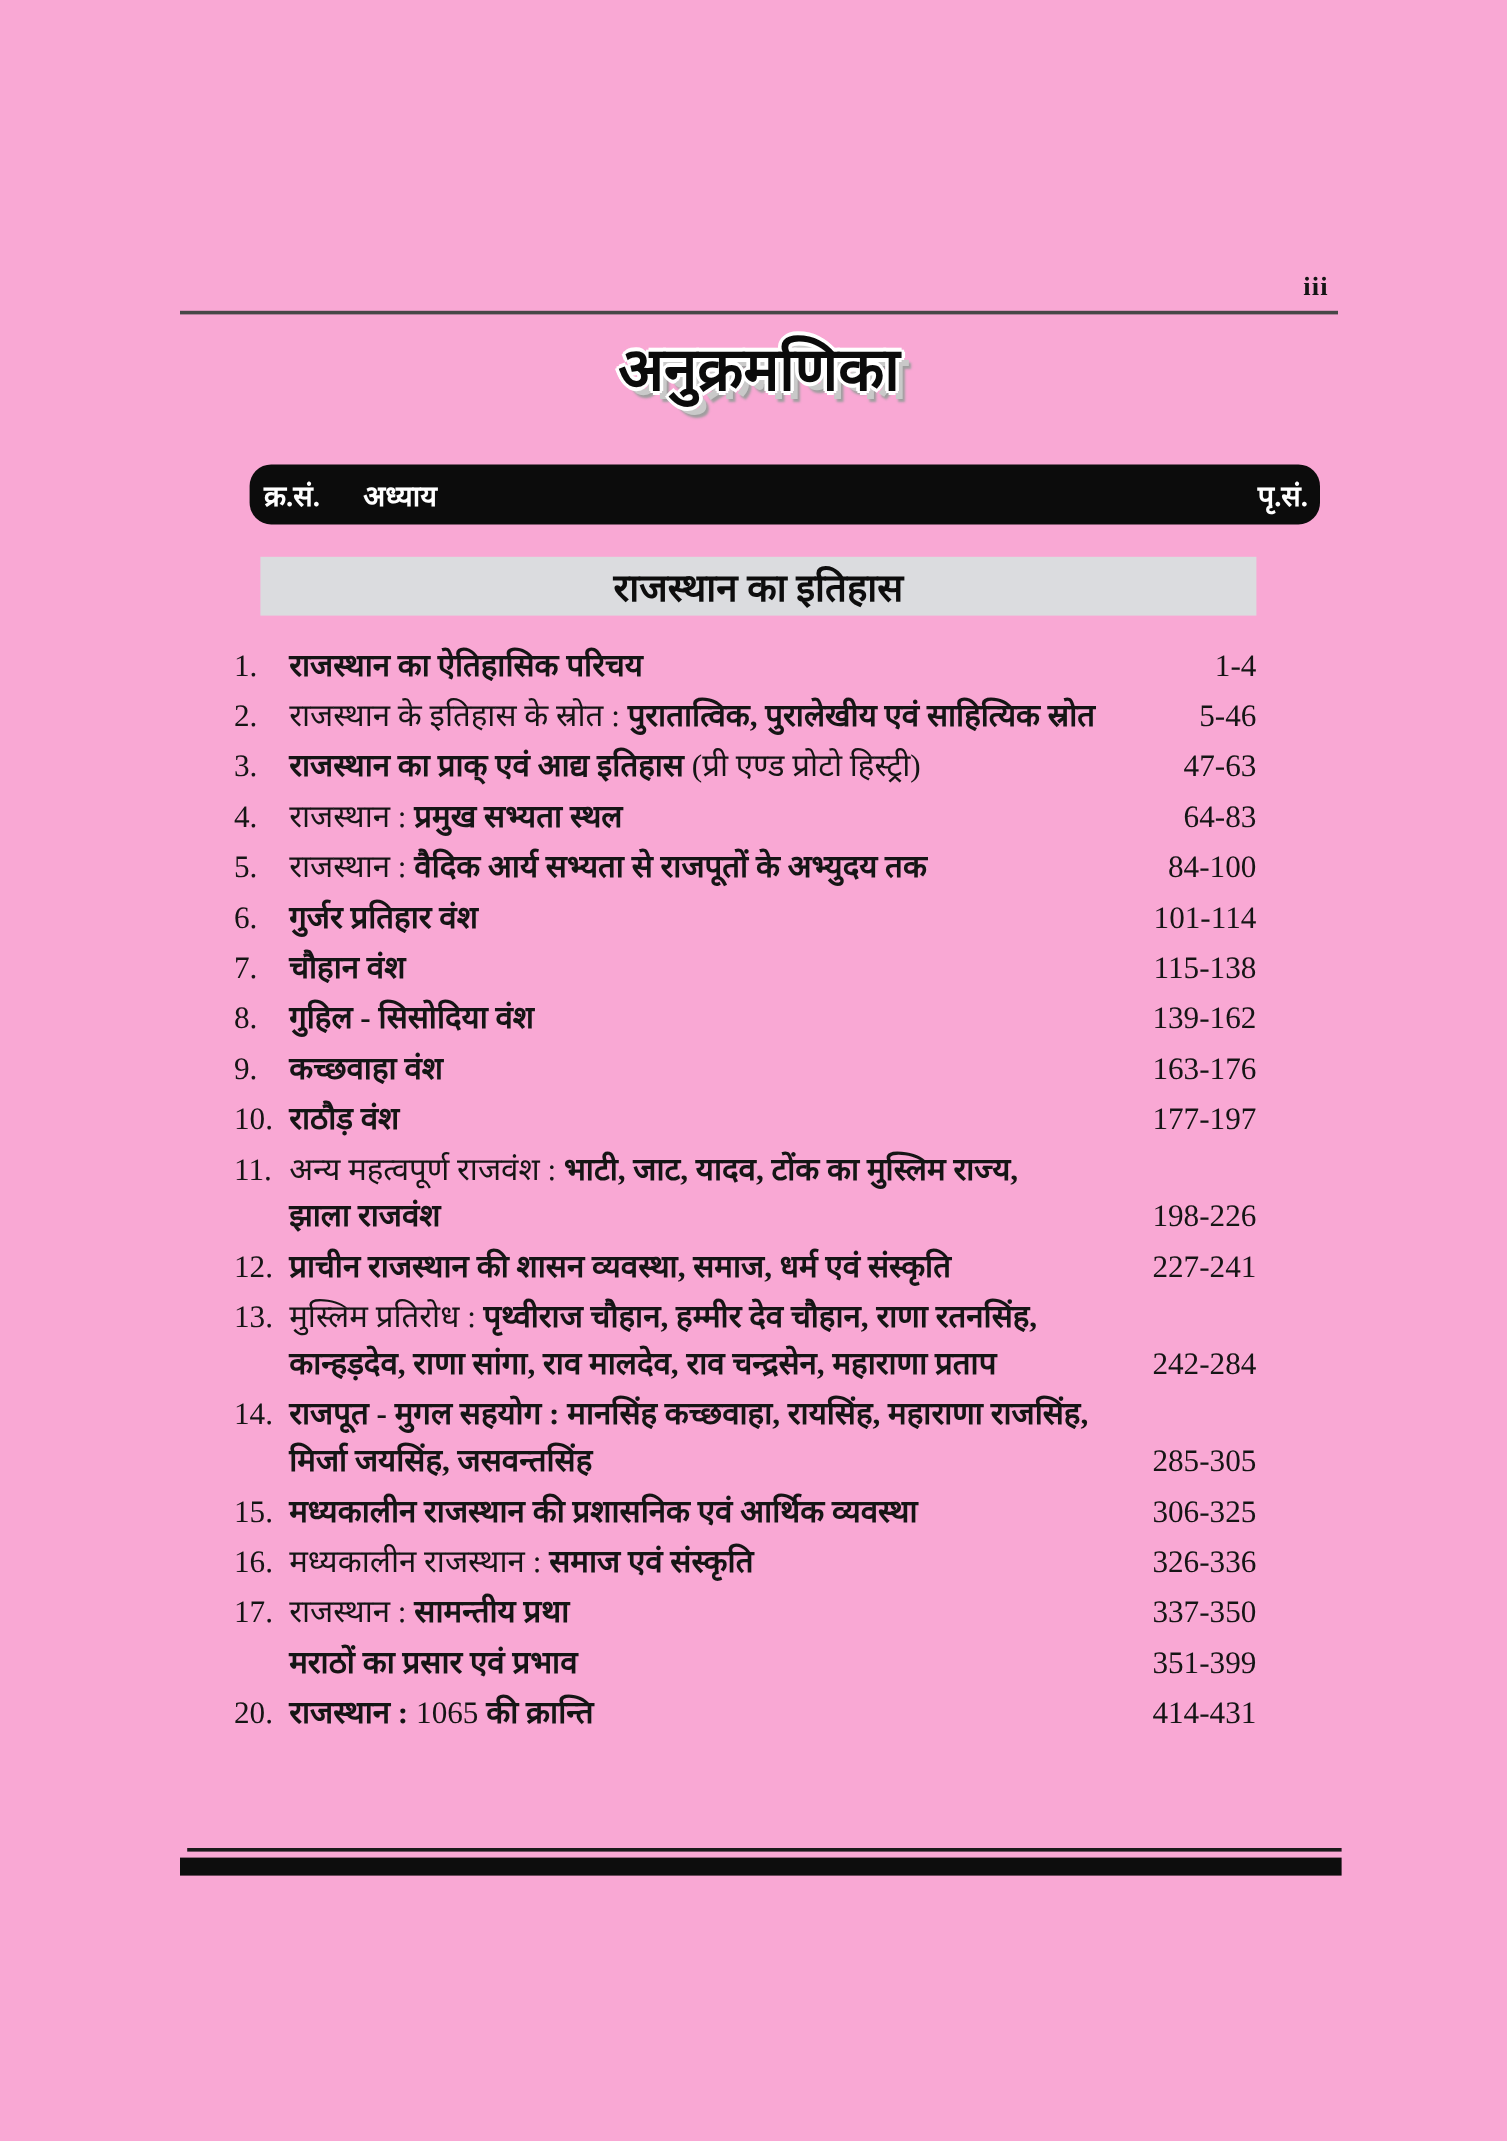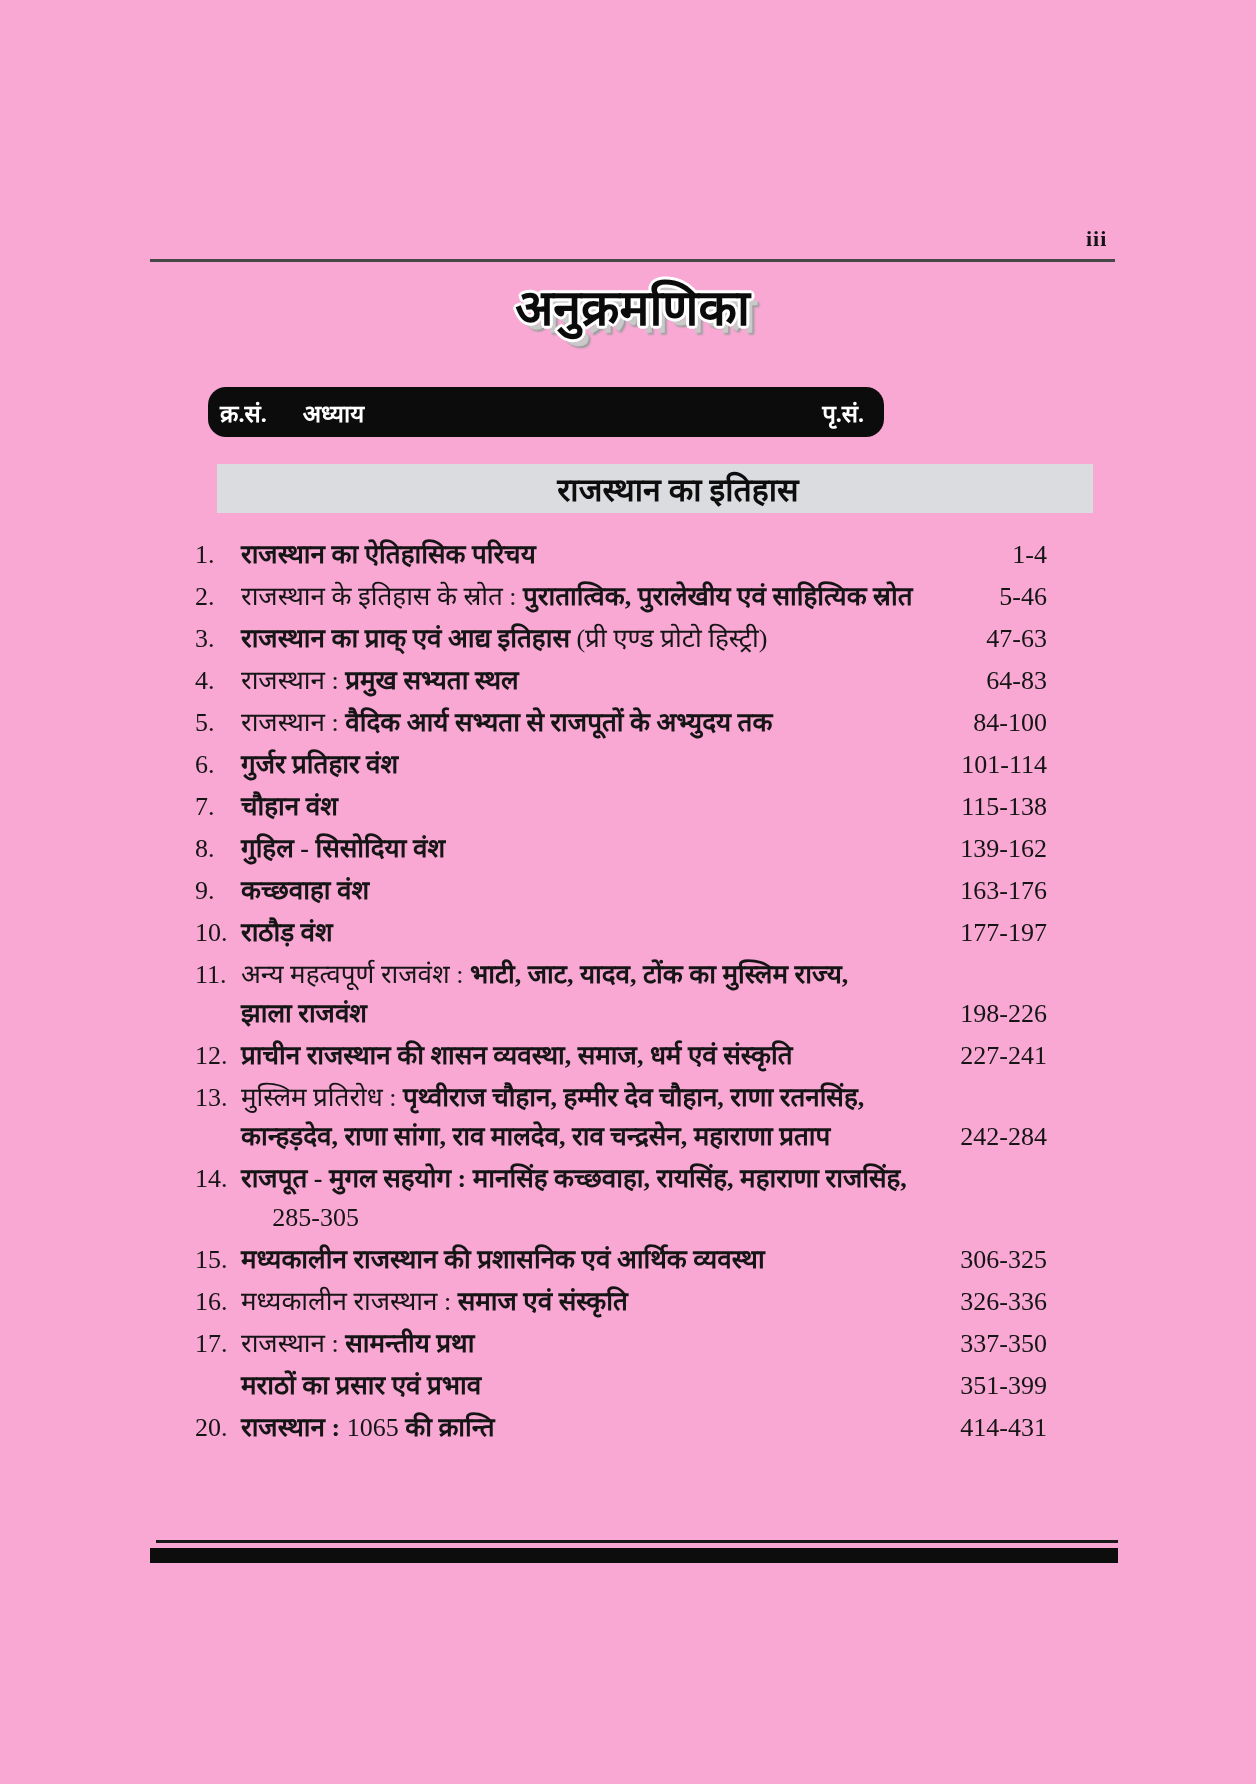--- a/index.html
+++ b/index.html
@@ -24,33 +24,33 @@
     display:inline-block;
     font-size:50px;font-weight:bold;color:#0b0b0b;line-height:1.15;
     text-shadow:
       -2px -2px 0 #ffffff, 2px -2px 0 #ffffff,
       -2px  2px 0 #ffffff, 2px  2px 0 #ffffff,
       -3px  0   0 #ffffff, 3px  0   0 #ffffff,
        0   -3px 0 #ffffff, 0    3px 0 #ffffff,
        6px  7px 0 #c9c9c9, 8px  9px 2px #9e9e9e;
   }
   .header-bar{
-    position:absolute;left:208px;top:387px;width:676px;height:50px;
+    position:absolute;left:208px;top:387px;width:892px;height:50px;
     background:#0c0c0c;border-radius:18px;
     display:flex;align-items:center;
     color:#ffffff;font-weight:bold;font-size:24px;
-    box-sizing:border-box;padding:0 20px 0 12px;
+    box-sizing:border-box;padding:0 10px 0 12px;
   }
   .header-bar .chapter{margin-left:36px;}
   .header-bar .spacer{flex:1;}
   .section-bar{
     position:absolute;left:217px;top:464px;width:830px;height:49px;
     background:#dbdcdf;
     display:flex;align-items:center;justify-content:center;
-    font-weight:bold;font-size:32px;color:#0d0d0d;padding-left:46px;
+    font-weight:bold;font-size:32px;color:#0d0d0d;
   }
   .toc-list{
     position:absolute;left:195px;top:535px;width:852px;
     font-size:26px;
   }
   .toc-item{margin-bottom:3px;}
   .row{display:flex;align-items:baseline;line-height:39px;}
   .row .num{width:46px;flex:0 0 46px;}
   .row .txt{flex:1 1 auto;white-space:nowrap;overflow:visible;}
   .row .txt .b{font-weight:bold;}
@@ -191,20 +191,21 @@
         </div>
       </div>
       <div class="toc-item">
         <div class="row">
           <span class="num">14.</span>
           <span class="txt"><span class="b">राजपूत - मुगल सहयोग : </span><span class="b">मानसिंह कच्छवाहा, रायसिंह, महाराणा राजसिंह,</span></span>
           <span class="pages"></span>
         </div>
         <div class="row">
           <span class="num"></span>
+          <span class="txt"><span class="b">मिर्जा जयसिंह, जसवन्तसिंह</span></span>
           <span class="pages">285-305</span>
         </div>
       </div>
       <div class="toc-item">
         <div class="row">
           <span class="num">15.</span>
           <span class="txt"><span class="b">मध्यकालीन राजस्थान की प्रशासनिक एवं आर्थिक व्यवस्था</span></span>
           <span class="pages">306-325</span>
         </div>
       </div>

